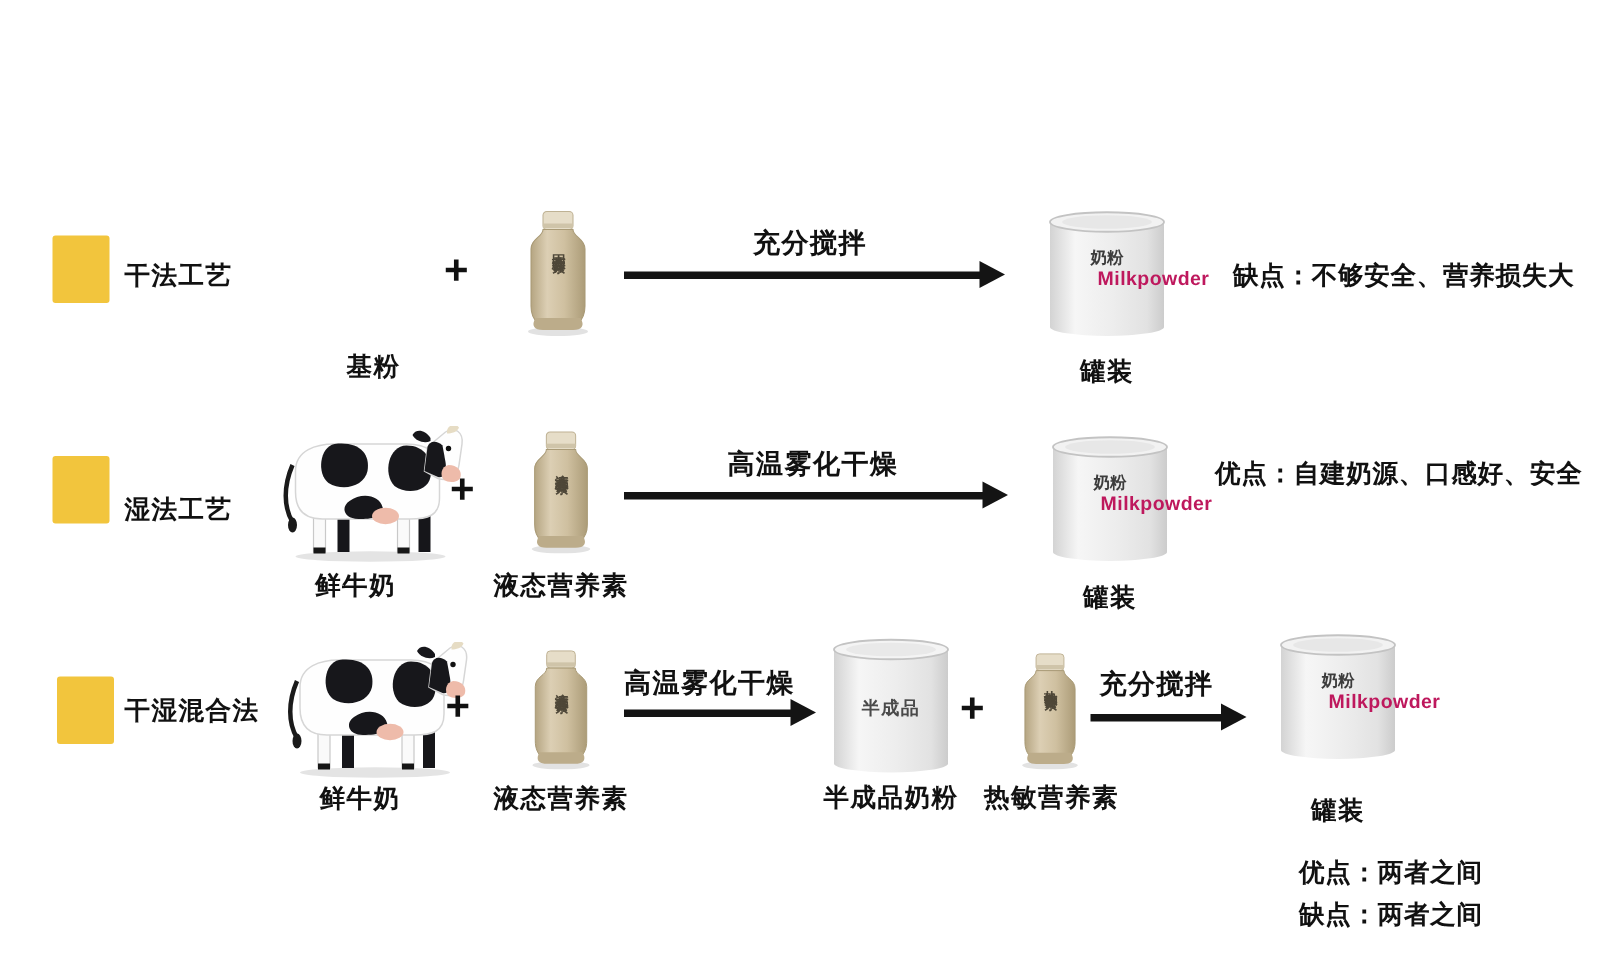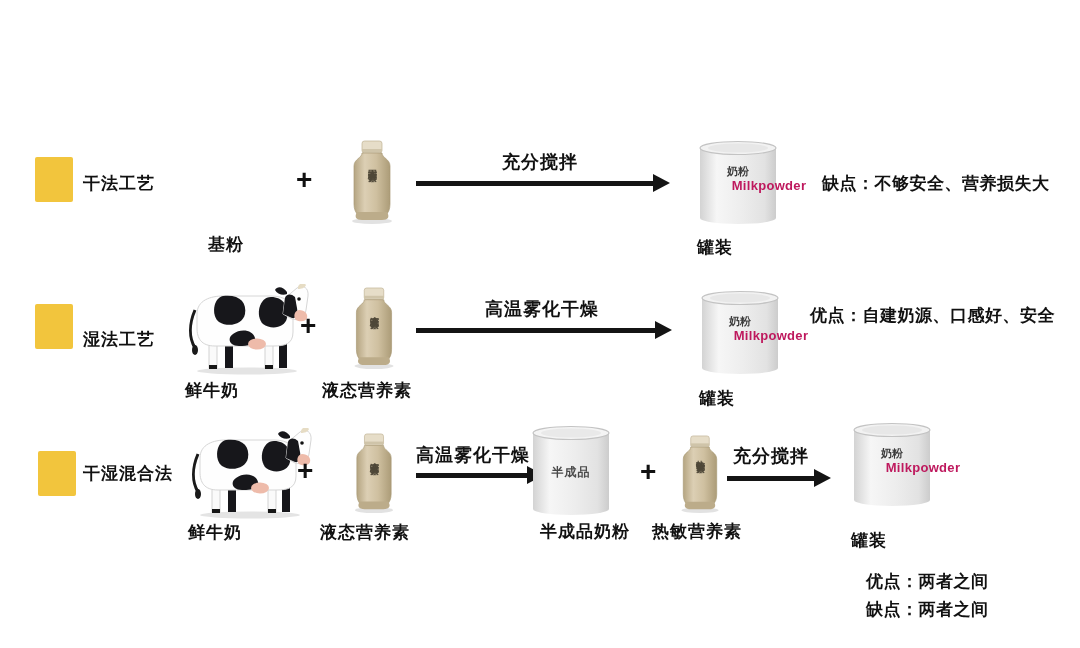--- a/index.html
+++ b/index.html
@@ -7,21 +7,21 @@
   body { font-family:"Liberation Sans","DejaVu Sans",sans-serif; color:#111; }
   #canvas { position:relative; width:1080px; height:648px; background:#fff; overflow:hidden; }
 
   .abs { position:absolute; }
 
   .title { left:75px; top:28px; font-size:17px; font-weight:700; letter-spacing:1px; }
 
   .swatch { width:38px; height:45px; background:#F2C53D; border-radius:2px; }
   .row-label { font-size:17px; font-weight:700; letter-spacing:1px; }
 
-  .caption { font-size:17px; font-weight:700; letter-spacing:1px; }
+  .caption { font-size:17px; font-weight:700; text-align:center; letter-spacing:1px; }
 
   .plus { font-size:28px; font-weight:700; line-height:1; }
 
   .arrow { height:5px; background:#141414; }
   .arrow::after { content:""; position:absolute; right:-16px; top:-7px; width:0; height:0;
     border-left:17px solid #141414; border-top:9.5px solid transparent; border-bottom:9.5px solid transparent; }
   .arrow-label { font-size:18px; font-weight:700; text-align:center; letter-spacing:1px; white-space:nowrap; }
 
   .procon { font-size:17px; font-weight:700; letter-spacing:0.5px; white-space:nowrap; }
 
@@ -202,21 +202,21 @@
       <path d="M13,13 L33,13 C33,18 41,19 41,26 L41,64 C41,74 35,79 23,79 C11,79 5,74 5,64 L5,26 C5,19 13,18 13,13 Z" fill="url(#botG)" stroke="#a99a76" stroke-width="0.7"></path>
       <path d="M8,72 C5,77 7,80 13,80 L33,80 C39,80 41,77 38,72" fill="#bcac8a"></path>
     </svg>
     <span class="bottle-vtext">液态营养素</span>
   </div>
   <div class="abs caption" style="left:320px; top:521px; width:108px;">液态营养素</div>
 
   <div class="abs arrow" style="left:416px; top:473px; width:112px;"></div>
   <div class="abs arrow-label" style="left:408px; top:443px; width:130px;">高温雾化干燥</div>
 
-  <div class="abs item" style="left:530px; top:424px; width:82px; height:94px;">
+  <div class="abs item" style="left:553px; top:424px; width:82px; height:94px;">
     <svg width="82" height="94" viewBox="0 0 82 94">
       <path d="M3,9 L3,85 A38,6 0 0 0 79,85 L79,9 Z" fill="url(#canG)"></path>
       <ellipse cx="41" cy="9" rx="38" ry="6.5" fill="#f4f4f4" stroke="#c3c3c3" stroke-width="1.2"></ellipse>
       <ellipse cx="41" cy="9" rx="30" ry="4.5" fill="#e9e9e9"></ellipse>
     </svg>
     <span class="midcan-text">半成品</span>
   </div>
   <div class="abs caption" style="left:540px; top:520px; width:108px;">半成品奶粉</div>
 
   <div class="abs plus" style="left:640px; top:458px;">+</div>

